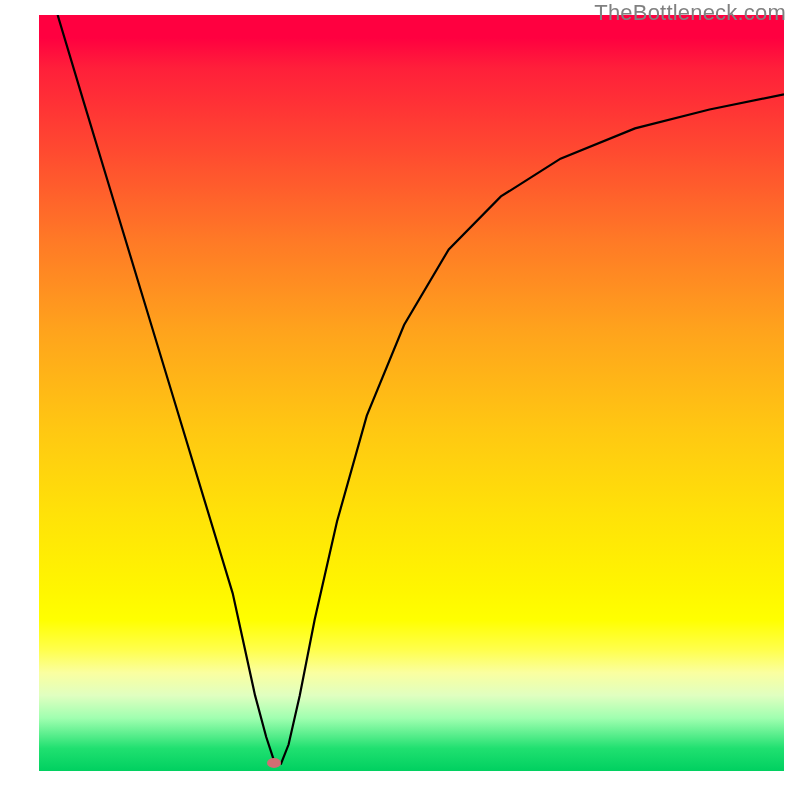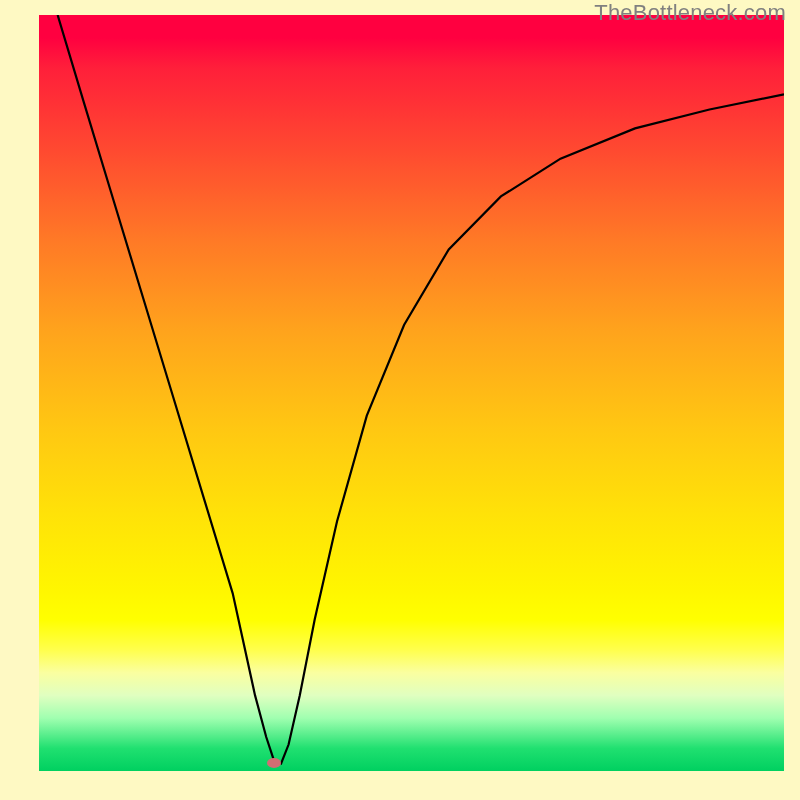--- a/index.html
+++ b/index.html
@@ -8,21 +8,21 @@
     width: 800px;
     height: 800px;
     background: #000;
     font-family: Arial, Helvetica, sans-serif;
     overflow: hidden;
   }
   .frame {
     position: relative;
     width: 800px;
     height: 800px;
-    background: #fef9c3;
+    background: #ffffff;
   }
   .plot-area {
     position: absolute;
     left: 39px;
     top: 15px;
     width: 745px;
     height: 756px;
     
     background: linear-gradient(
       to bottom,

